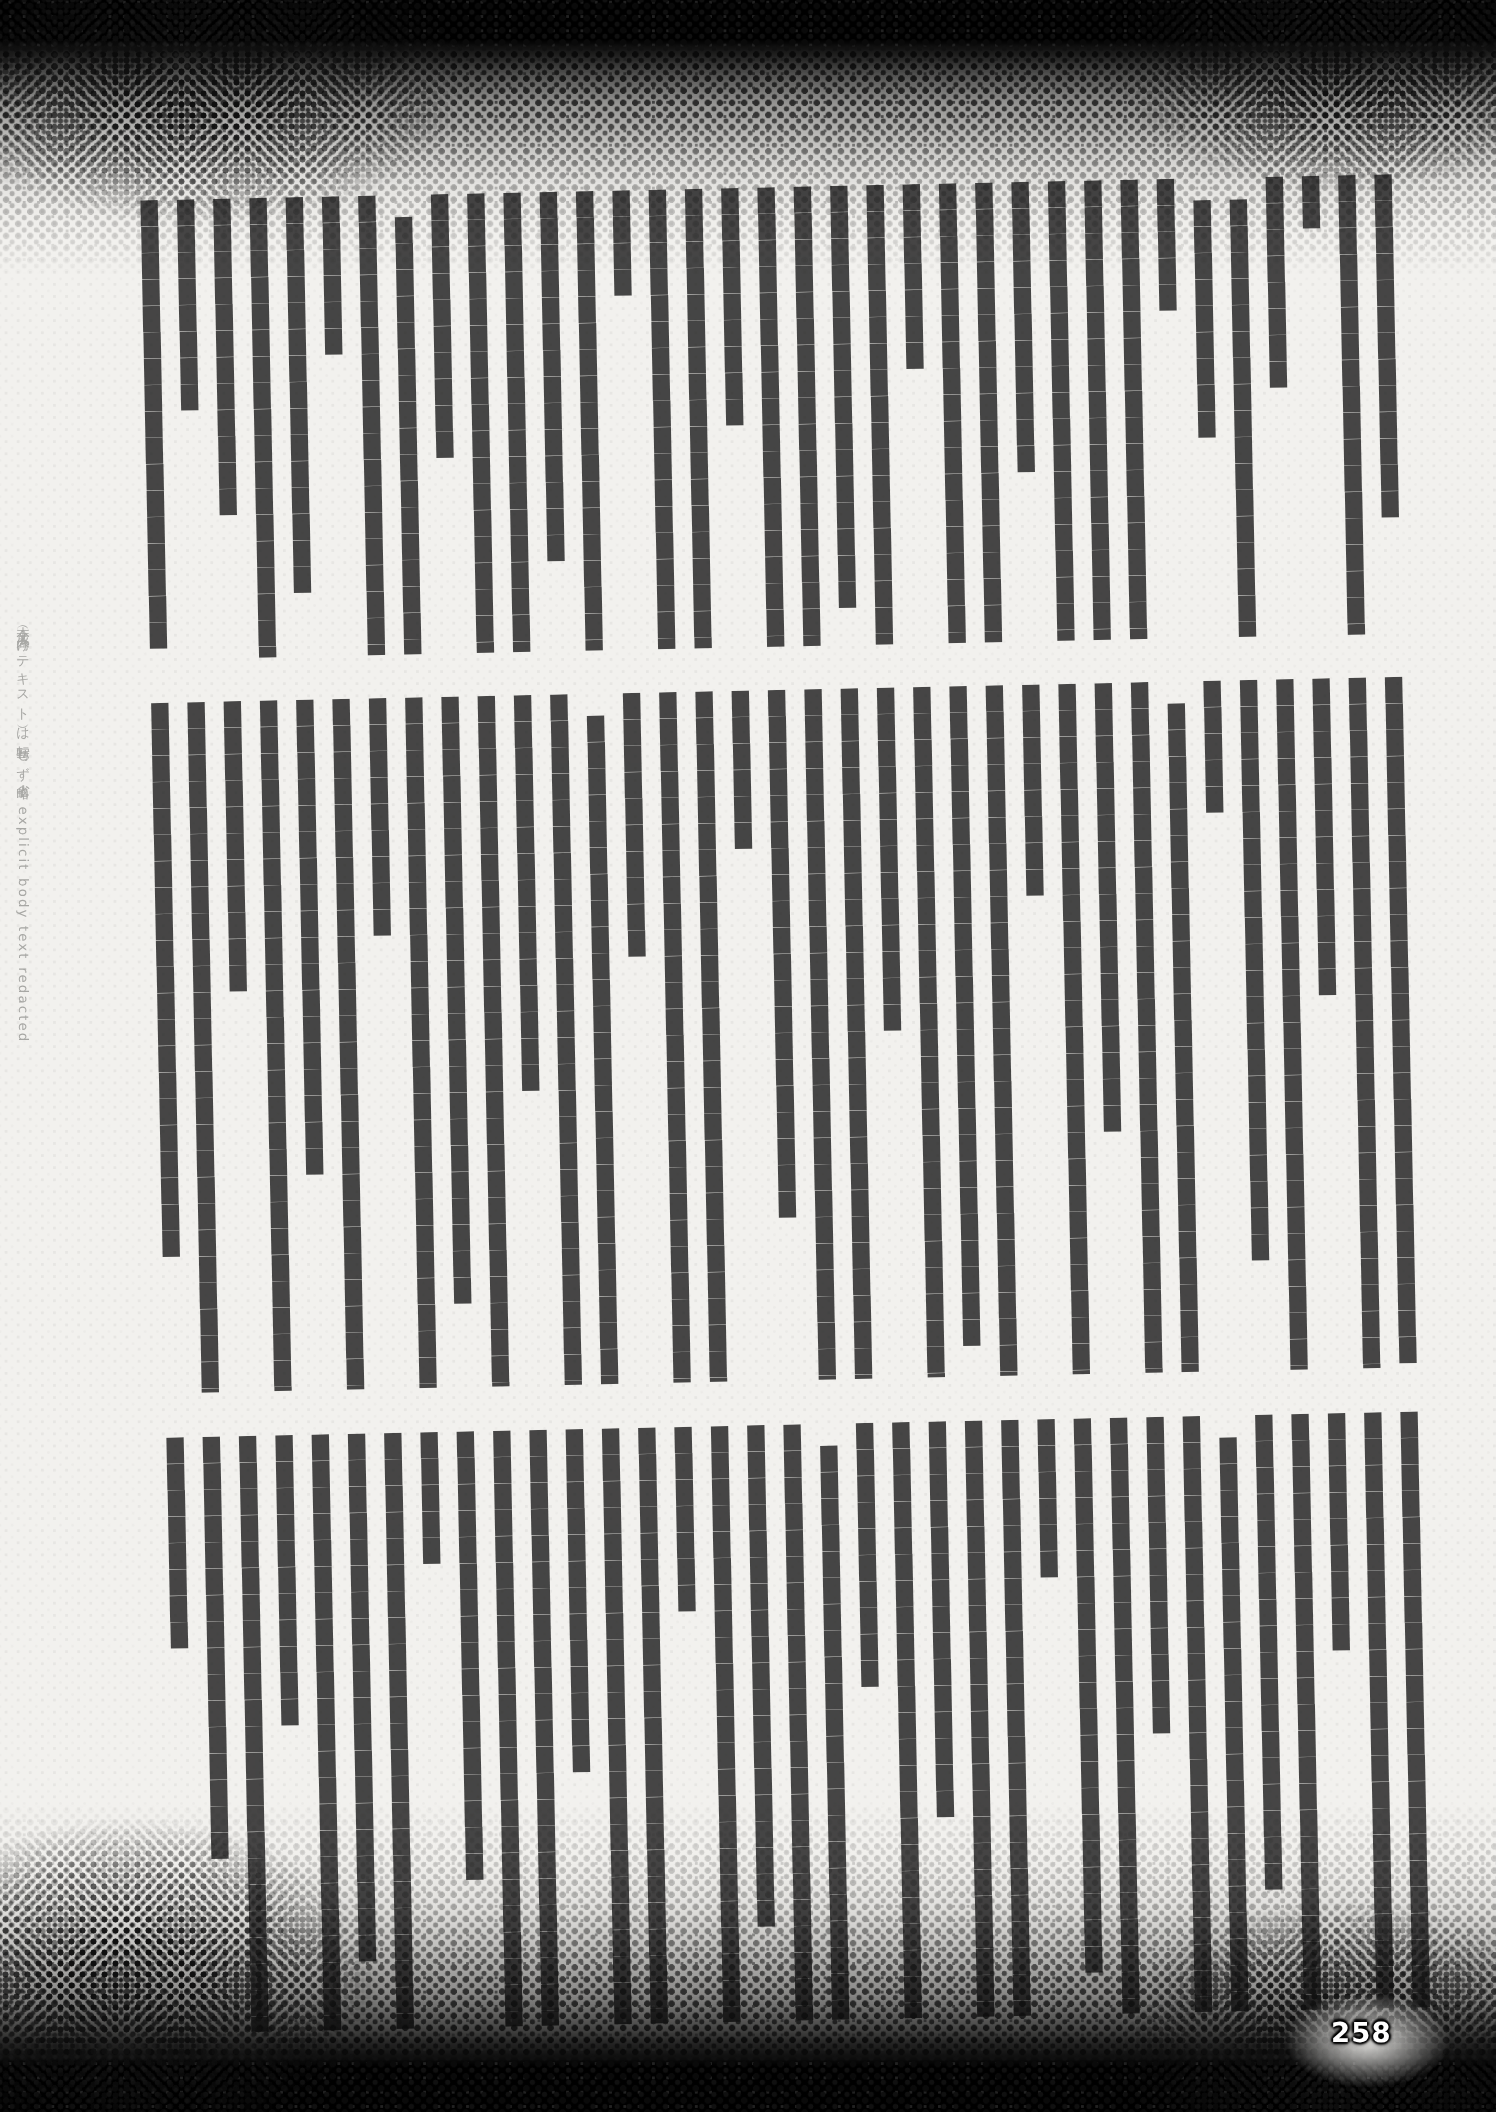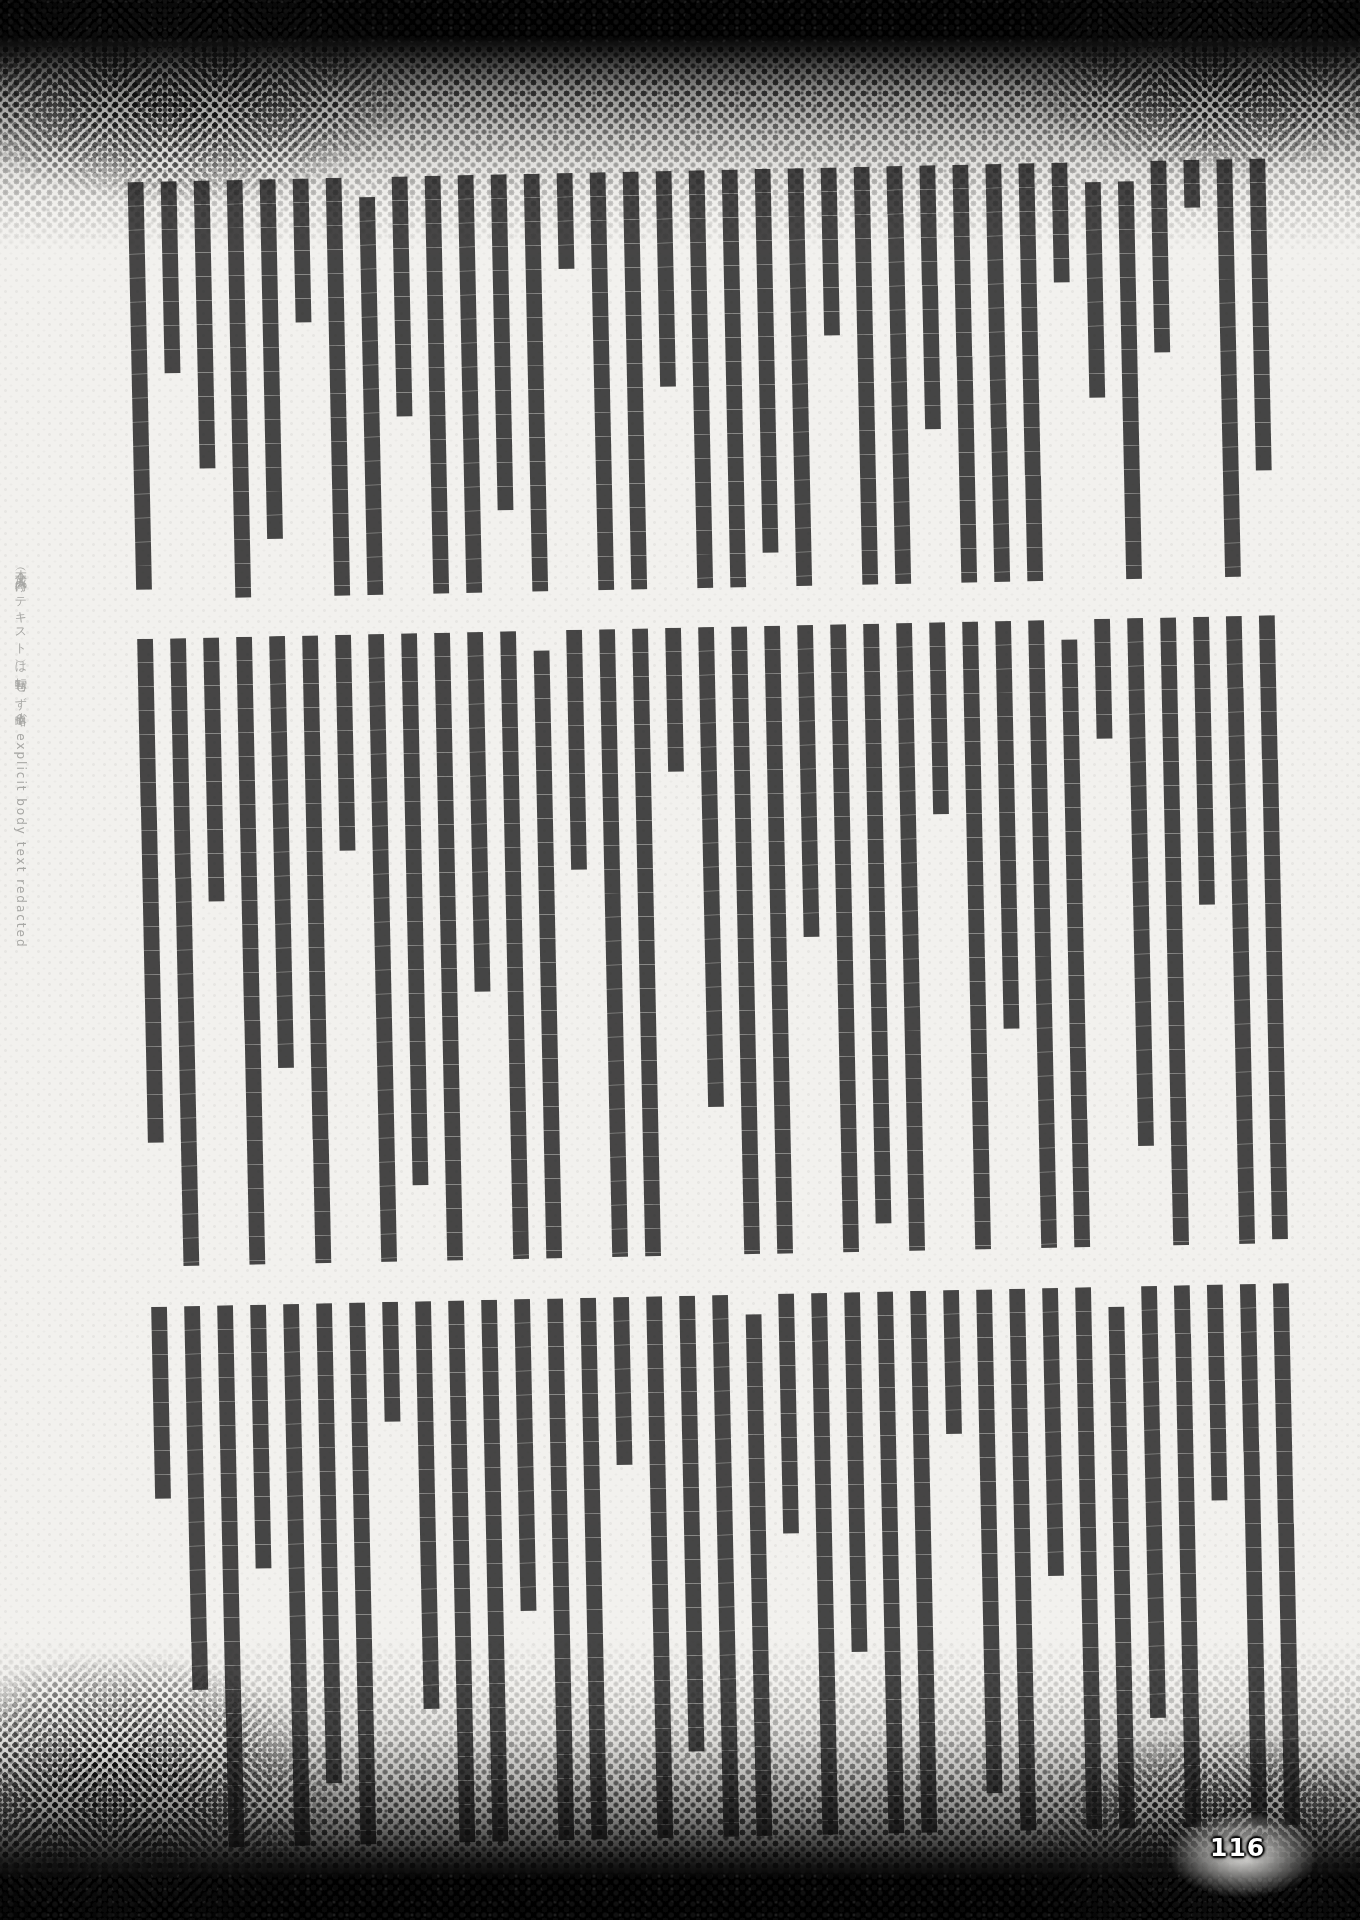--- a/index.html
+++ b/index.html
@@ -179,17 +179,17 @@
   </div>
 
   <div class="ht ht-top"></div>
   <div class="ht ht-bottom"></div>
   <div class="blob blob-top-left"></div>
   <div class="blob blob-top-right"></div>
   <div class="blob blob-bottom-left"></div>
   <div class="blob blob-bottom-right"></div>
 
   <div class="pagenum-halo"></div>
-  <div class="page-number">116</div>
+  <div class="page-number">258</div>
 
   <div class="redaction-note">本文（成人向けテキスト）は転写せず省略 — explicit body text redacted</div>
 
 </div>
 
 </body></html>

